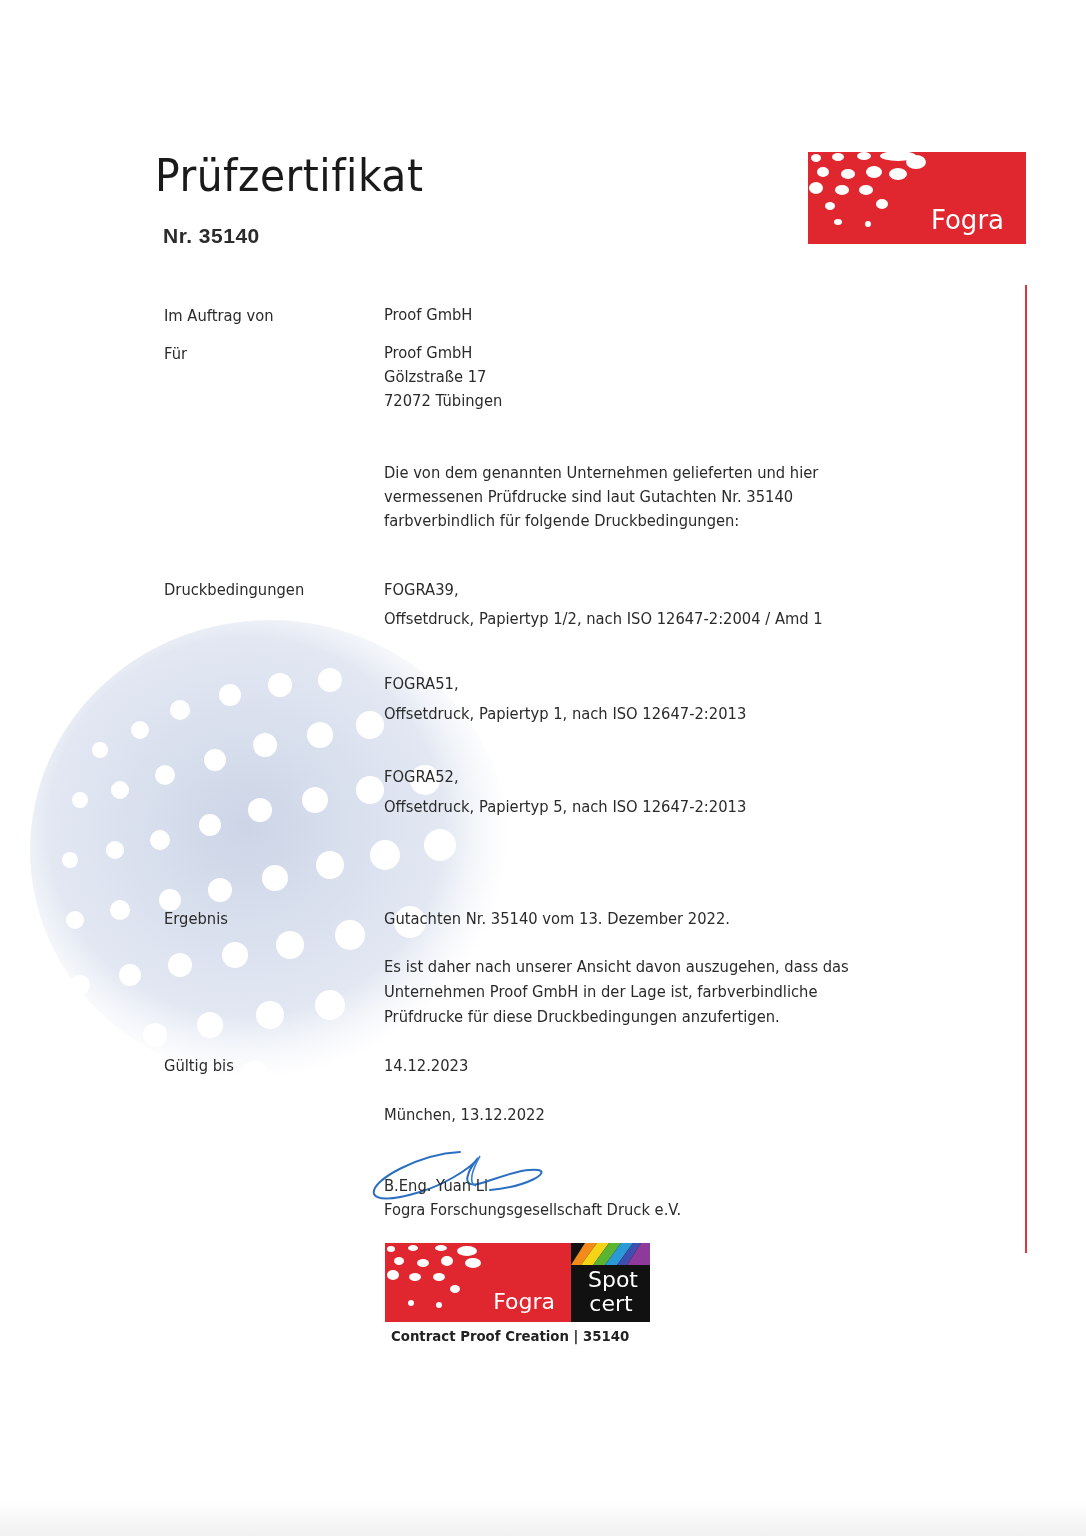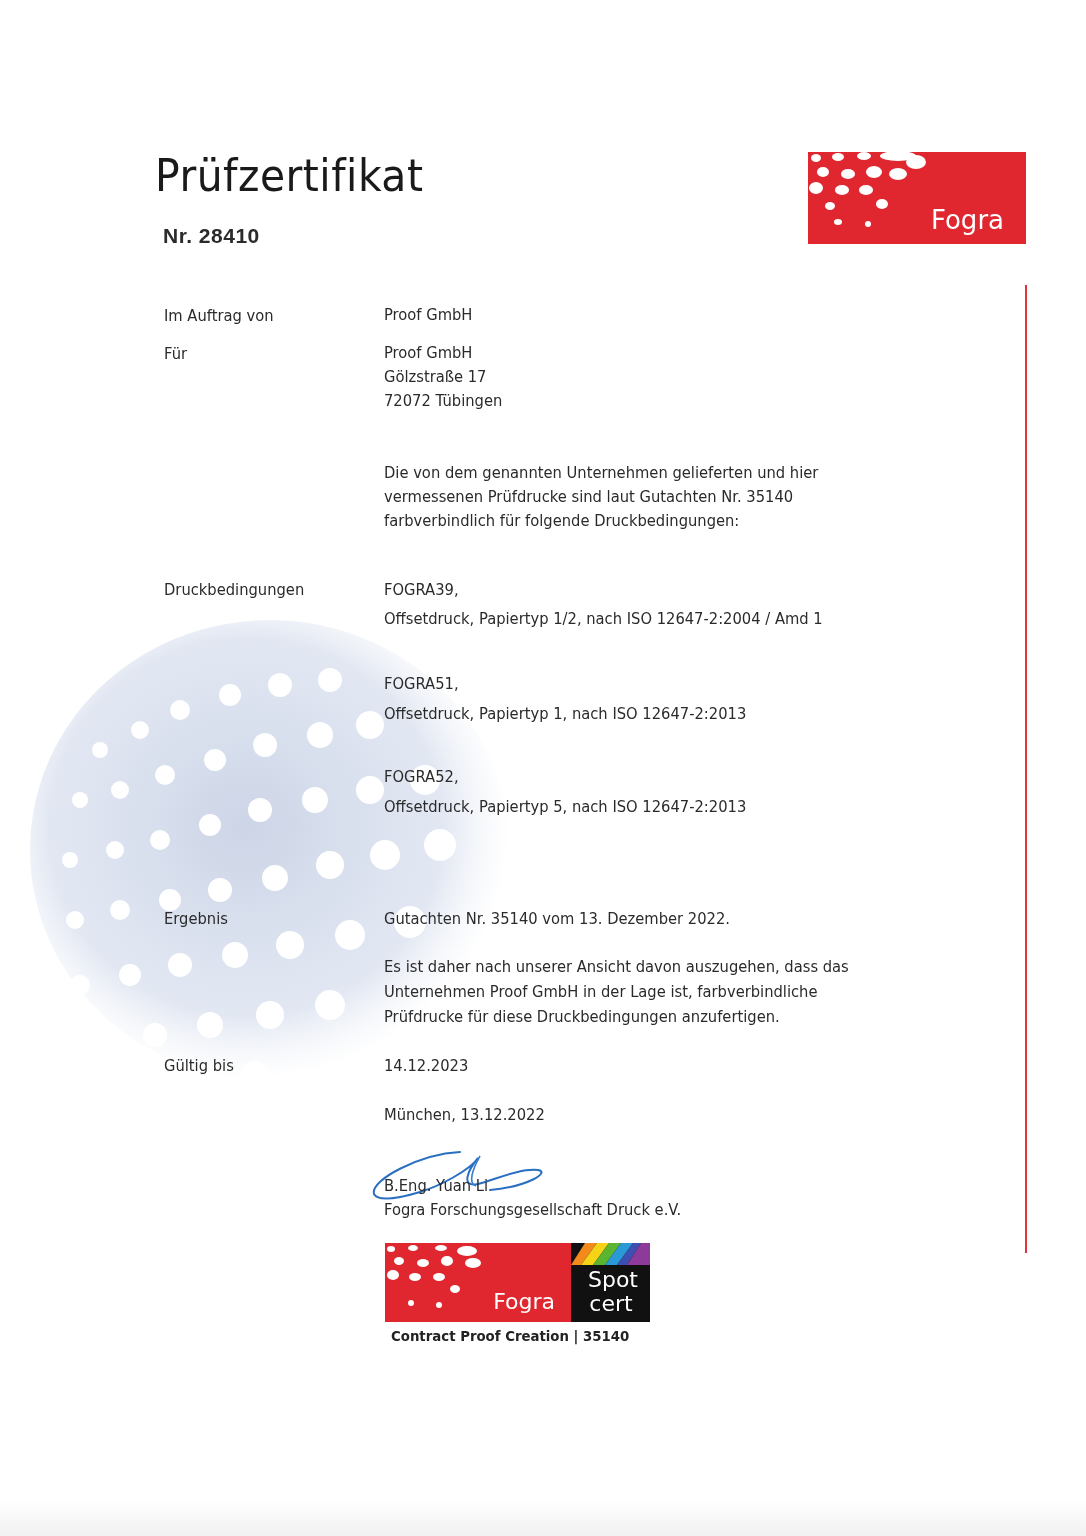--- a/index.html
+++ b/index.html
@@ -32,21 +32,21 @@
     .logo-bottom { left: 385px; top: 1243px; width: 265px; height: 79px; }
     .cpc {
       left: 391px; top: 1328px; font-family: "DejaVu Sans", sans-serif; font-weight: bold;
       font-size: 14px; color: #222; transform: scaleX(0.95); transform-origin: left top; white-space: nowrap;
     }
   </style>
 </head>
 <body>
 
 <div class="abs title">Prüfzertifikat</div>
-<div class="abs nr">Nr. 28410</div>
+<div class="abs nr">Nr. 35140</div>
 
 <div class="abs logo-top">
   <svg width="218" height="92" viewBox="0 0 218 92">
     <rect x="0" y="0" width="218" height="92" fill="#e0262f"></rect>
     <g fill="#ffffff">
       <ellipse cx="8" cy="6" rx="5" ry="4"></ellipse>
       <ellipse cx="30" cy="5" rx="6" ry="4"></ellipse>
       <ellipse cx="56" cy="4" rx="7" ry="4"></ellipse>
       <ellipse cx="90" cy="4" rx="18" ry="5"></ellipse>
       <ellipse cx="108" cy="10" rx="10" ry="7"></ellipse>

